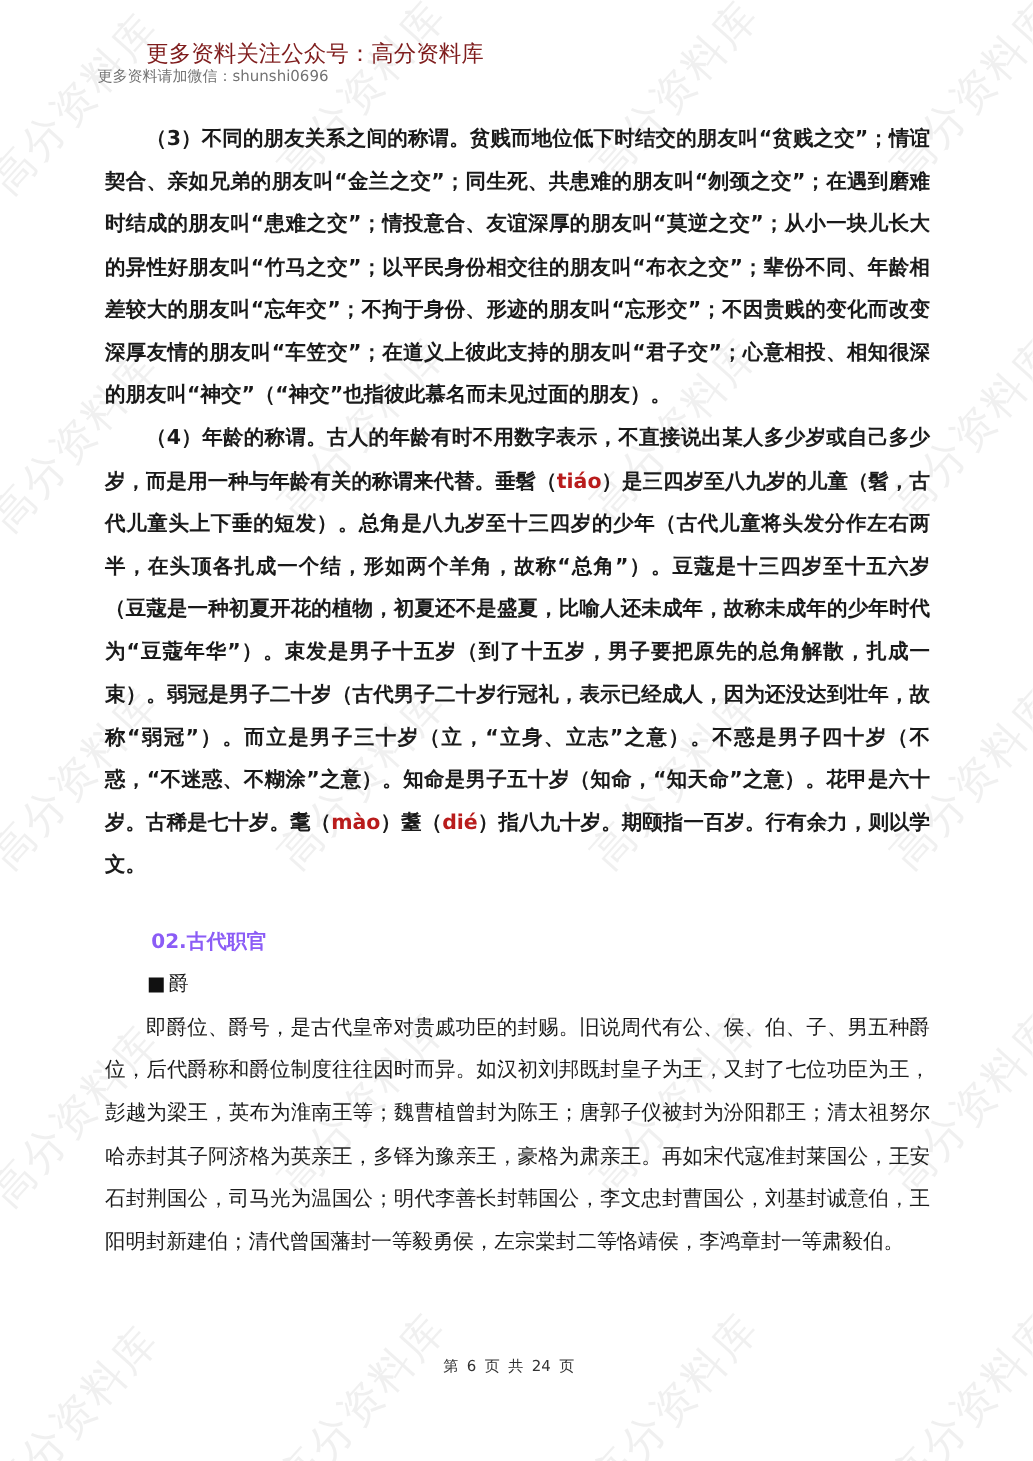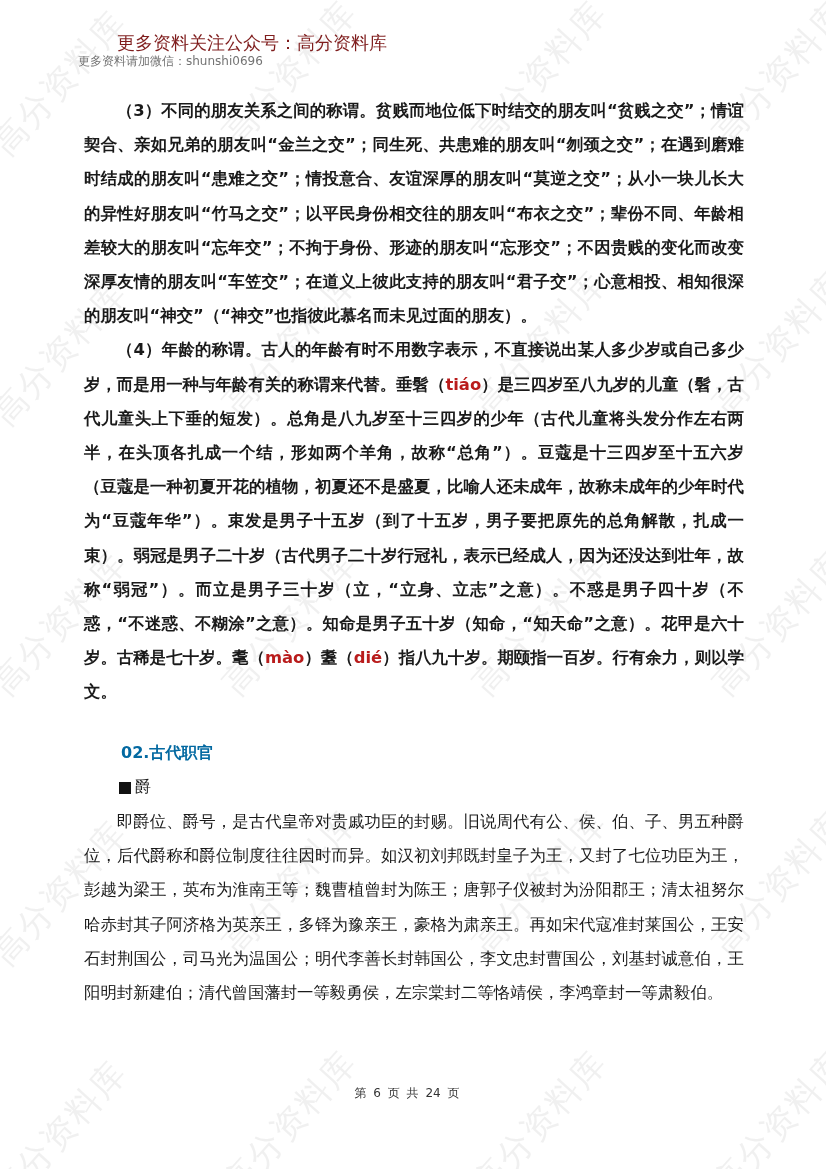--- a/index.html
+++ b/index.html
@@ -23,21 +23,21 @@
     z-index: 1;
   }
   .content {
     position: absolute; left: 84px; top: 94px; width: 660px; z-index: 1;
     font-size: 16.4px; line-height: 34.2px; text-align: justify; font-weight: bold;
   }
   .content p { margin: 0; text-indent: 2em; }
   .pinyin { color: #b91c1c; }
   .section-title {
     position: absolute; left: 121px; top: 743px; font-size: 16px; font-weight: bold;
-    color: #0369a1; z-index: 1;
+    color: #8b5cf6; z-index: 1;
   }
   .sub-heading {
     position: absolute; left: 119px; top: 777px; font-size: 16px; z-index: 1;
     display: flex; align-items: center;
   }
   .square { display: inline-block; width: 12px; height: 12px; background: #111; margin-right: 4px; }
   .content2 {
     position: absolute; left: 84px; top: 805px; width: 660px; z-index: 1;
     font-size: 16.4px; line-height: 34.2px; text-align: justify;
   }

